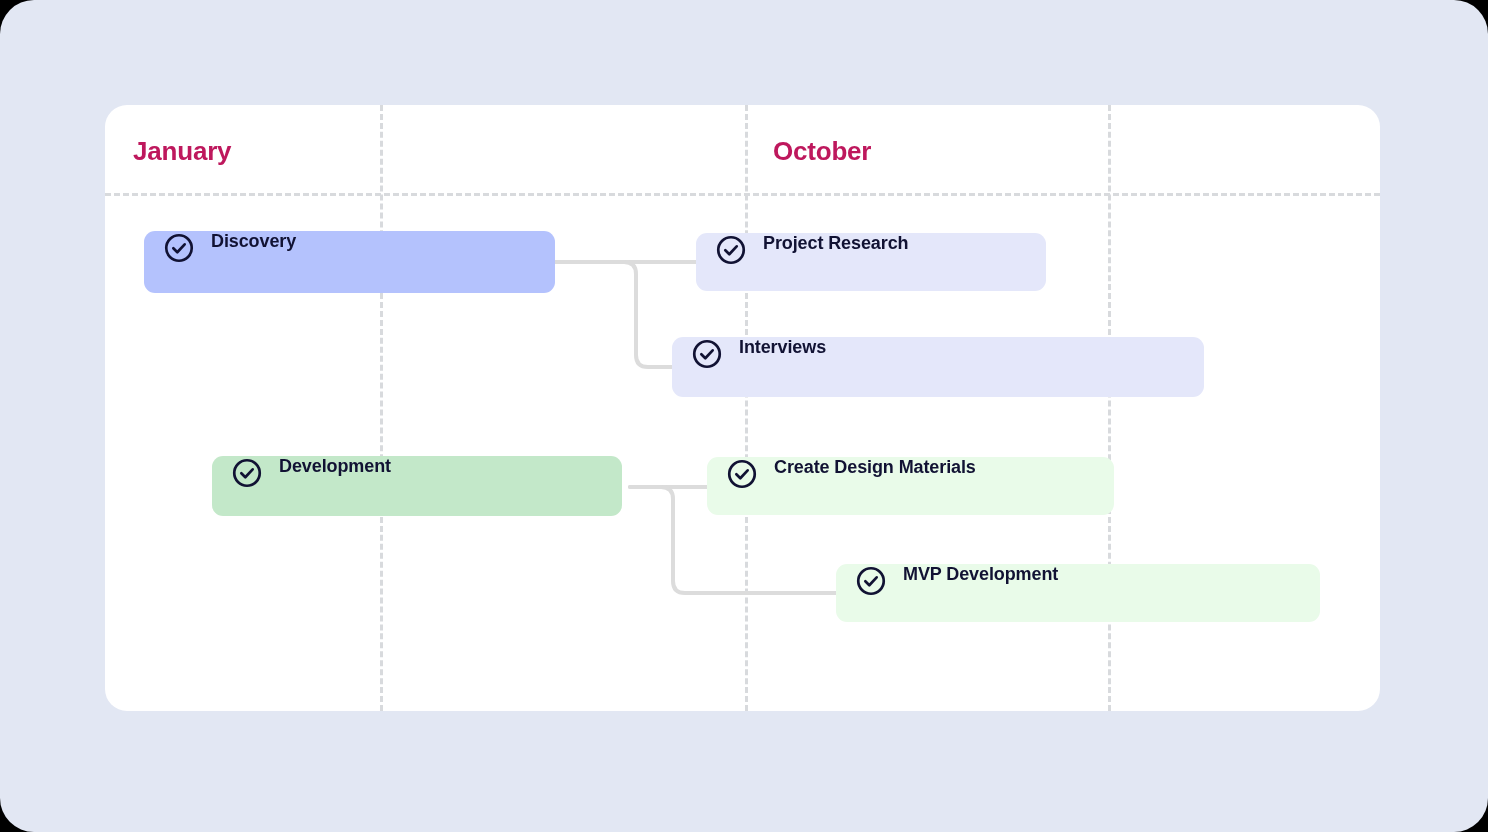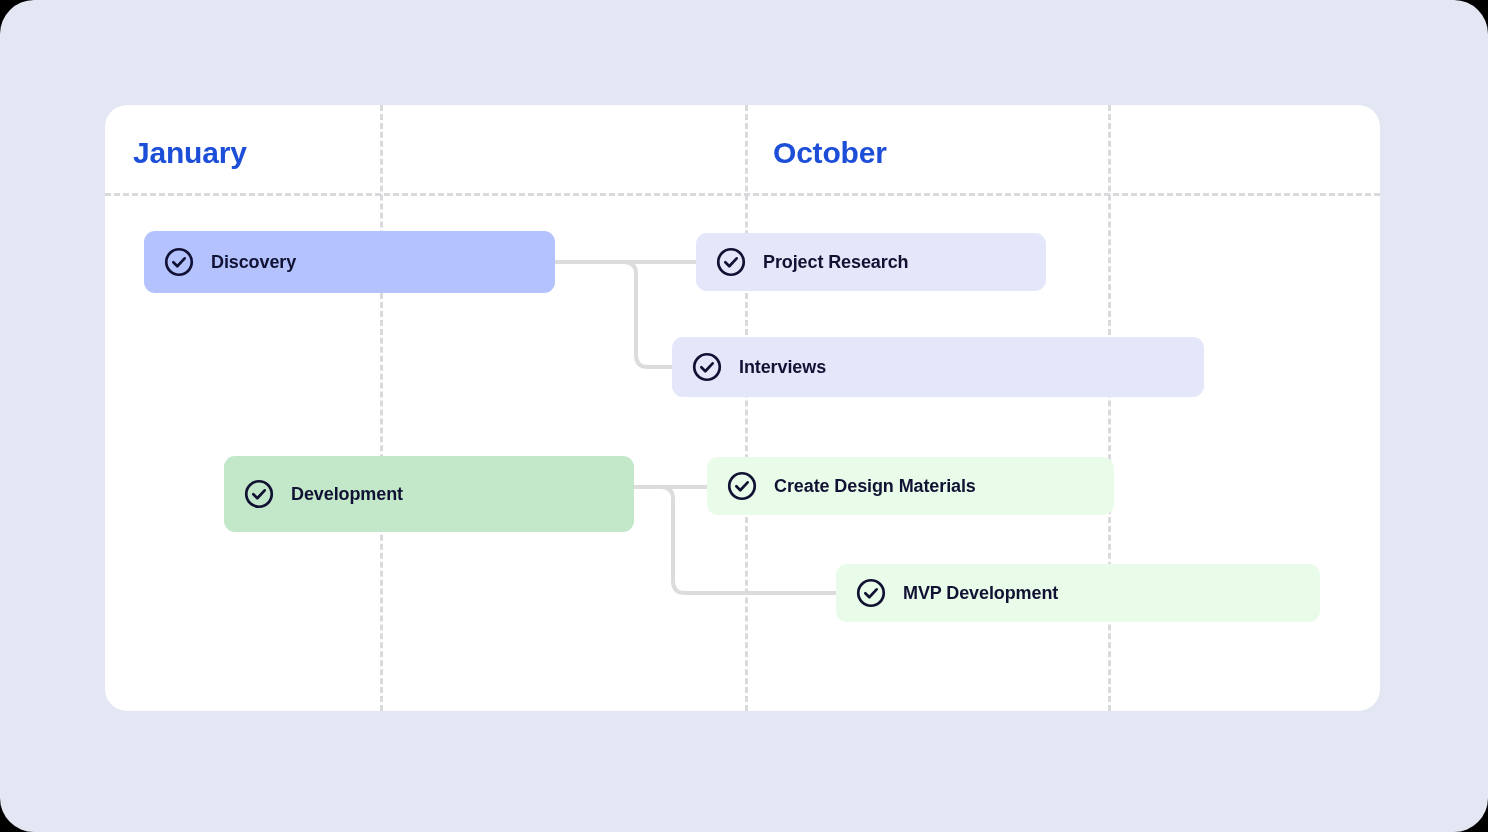--- a/index.html
+++ b/index.html
@@ -54,44 +54,43 @@
     width: 1275px;
     top: 193px;
     height: 0;
     border-top: 3px dashed #d8dadd;
     z-index: 4;
   }
 
   
   .month-label {
     position: absolute;
-    font-size: 30px;
+    font-size: 26px;
     font-weight: bold;
-    color: #1d4ed8;
+    color: #be185d;
     letter-spacing: -0.2px;
     white-space: nowrap;
     z-index: 6;
   }
 
   
   #connector-layer {
     position: absolute;
     left: 0;
     top: 0;
     width: 1488px;
     height: 832px;
     z-index: 5;
     pointer-events: none;
   }
 
   
   .task-bar {
     position: absolute;
     display: flex;
-    align-items: center;
     border-radius: 11px;
     padding-left: 18px;
     z-index: 7;
   }
 
   .task-check {
     flex: 0 0 auto;
     width: 34px;
     height: 34px;
     display: block;
@@ -154,21 +153,21 @@
   </div>
 
   <div class="task-bar" style="left:696px; top:233px; width:350px; height:58px; background:#e4e7fa;">
     <svg class="task-check" viewBox="0 0 24 24">
       <circle cx="12" cy="12" r="9" fill="none" stroke="#111233" stroke-width="1.9"></circle>
       <path d="M 8 12.2 L 10.8 15 L 16 9.4" fill="none" stroke="#111233" stroke-width="1.9" stroke-linecap="round" stroke-linejoin="round"></path>
     </svg>
     <span class="task-label">Project Research</span>
   </div>
 
-  <div class="task-bar" style="left:224px; top:456px; width:410px; height:76px; background:#c3e8c9;">
+  <div class="task-bar" style="left:212px; top:456px; width:410px; height:60px; background:#c3e8c9;">
     <svg class="task-check" viewBox="0 0 24 24">
       <circle cx="12" cy="12" r="9" fill="none" stroke="#111233" stroke-width="1.9"></circle>
       <path d="M 8 12.2 L 10.8 15 L 16 9.4" fill="none" stroke="#111233" stroke-width="1.9" stroke-linecap="round" stroke-linejoin="round"></path>
     </svg>
     <span class="task-label">Development</span>
   </div>
 
   <div class="task-bar" style="left:836px; top:564px; width:484px; height:58px; background:#e9fbe9;">
     <svg class="task-check" viewBox="0 0 24 24">
       <circle cx="12" cy="12" r="9" fill="none" stroke="#111233" stroke-width="1.9"></circle>

